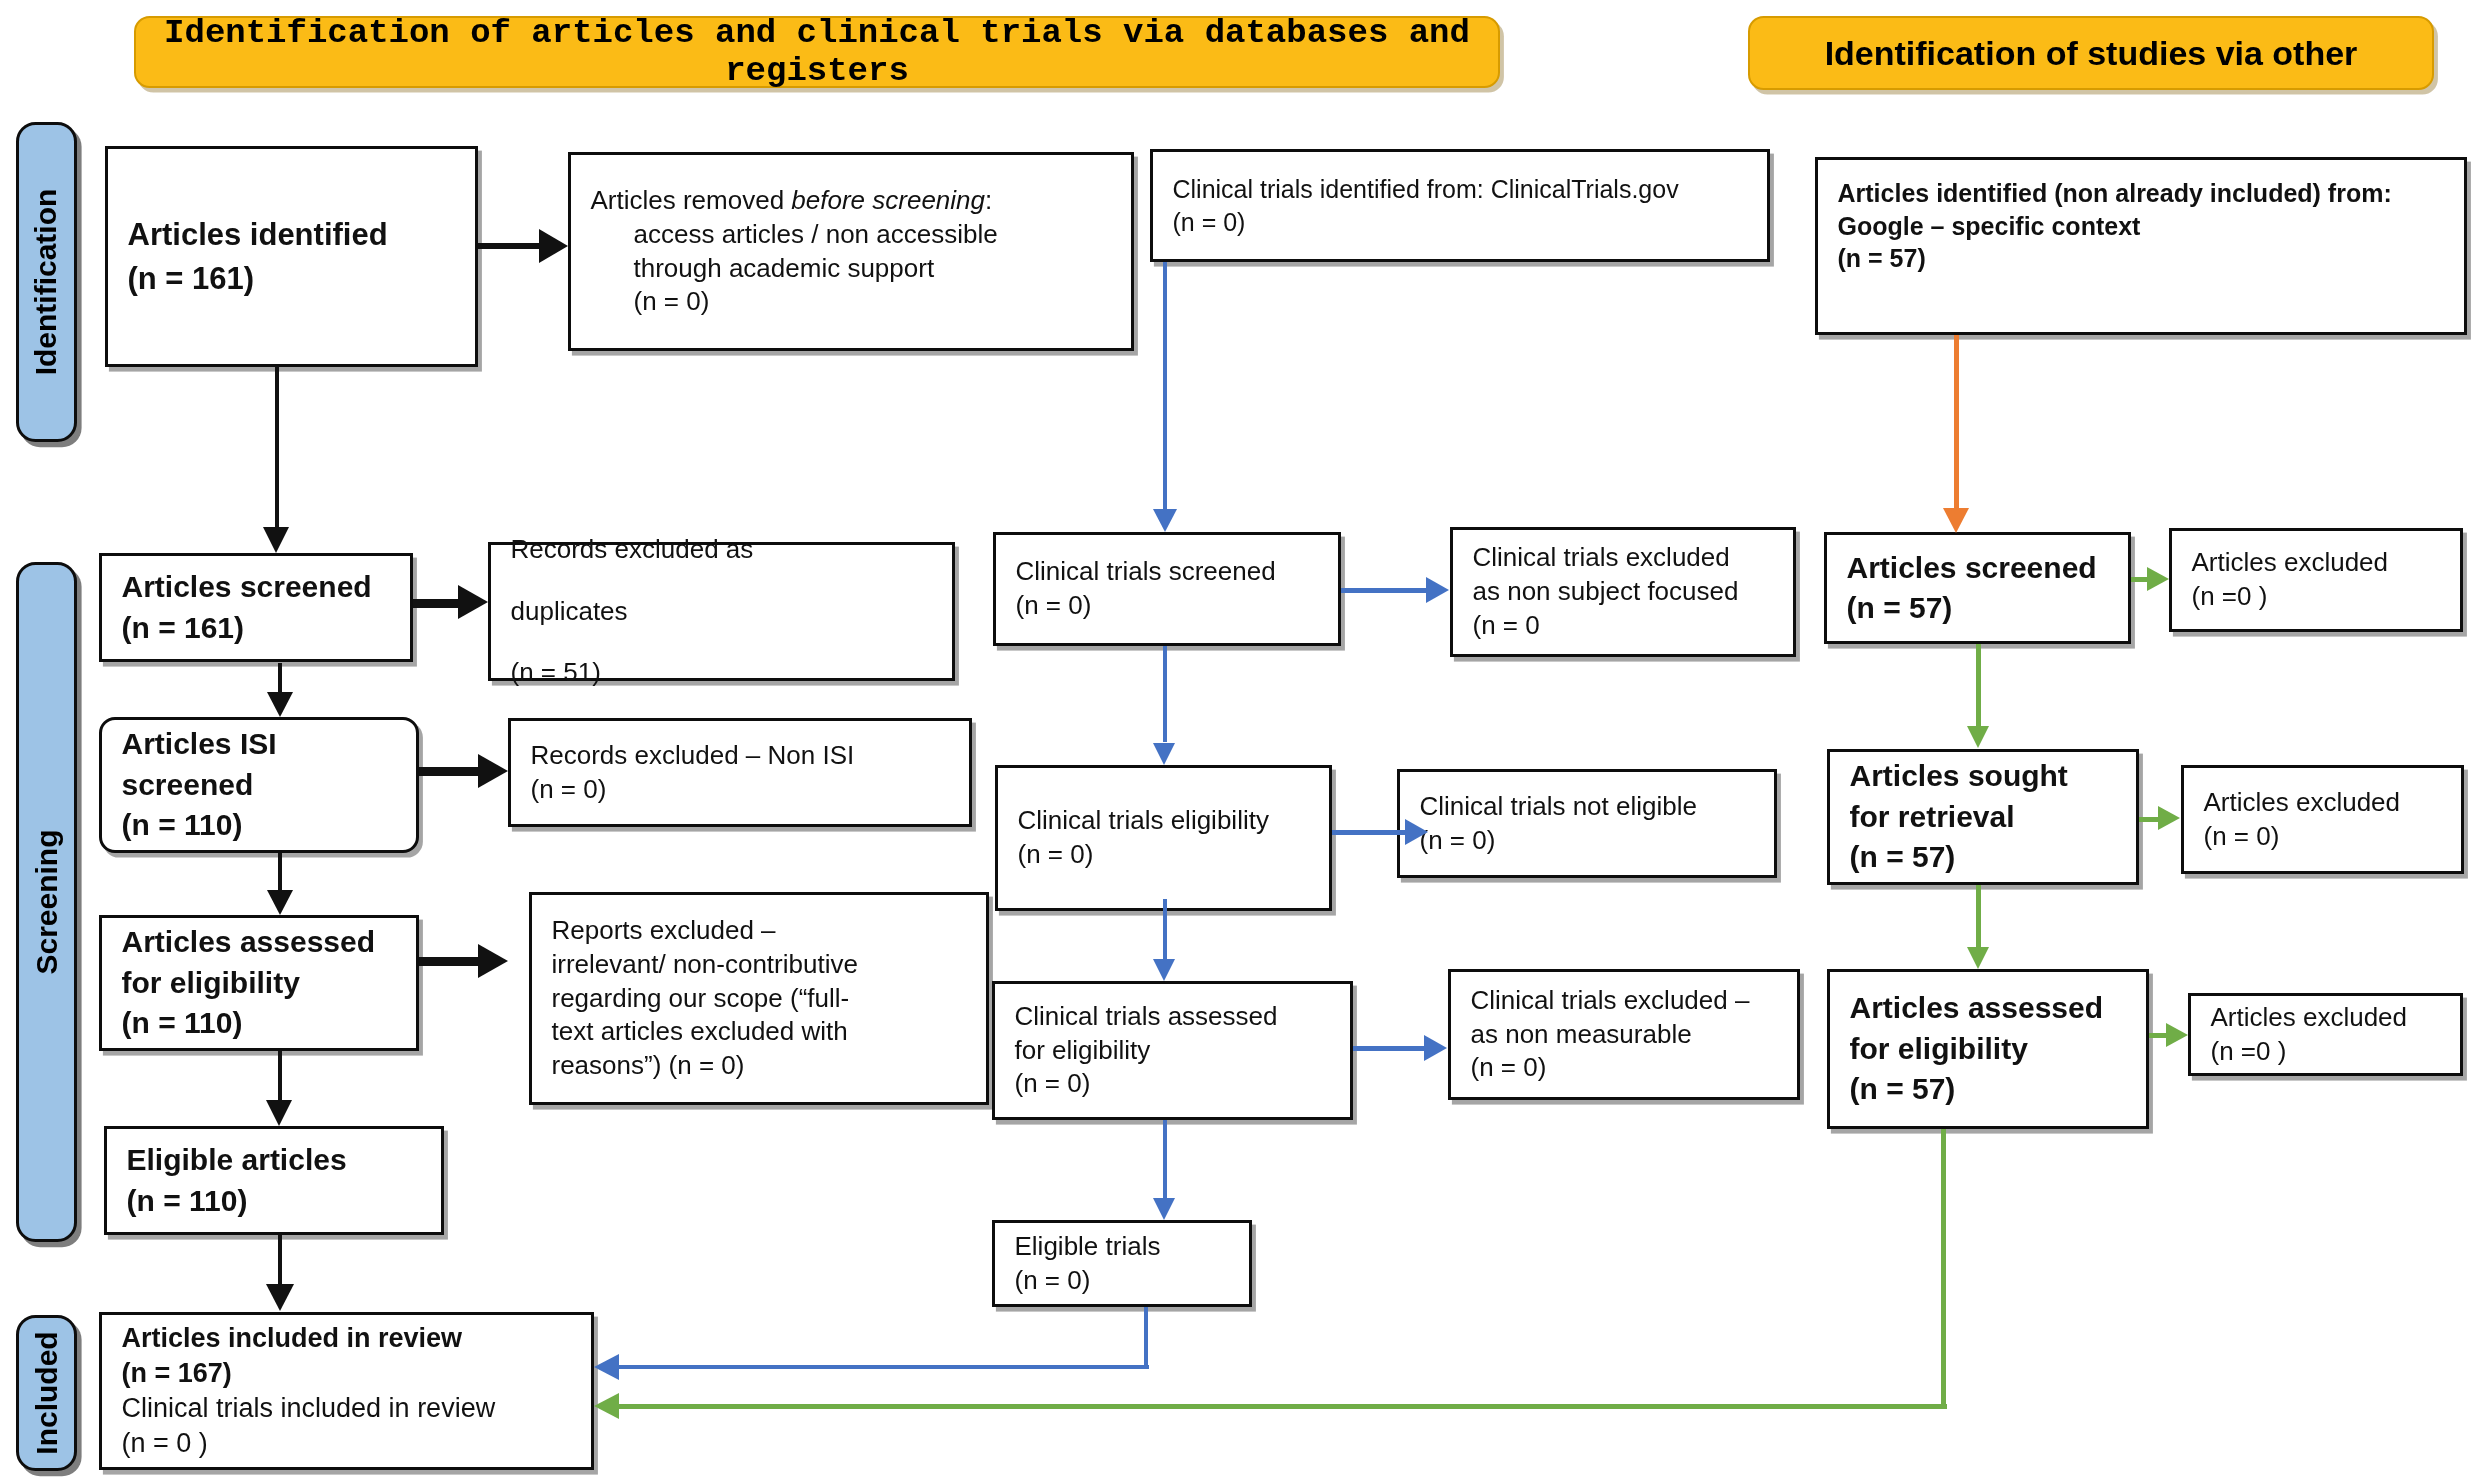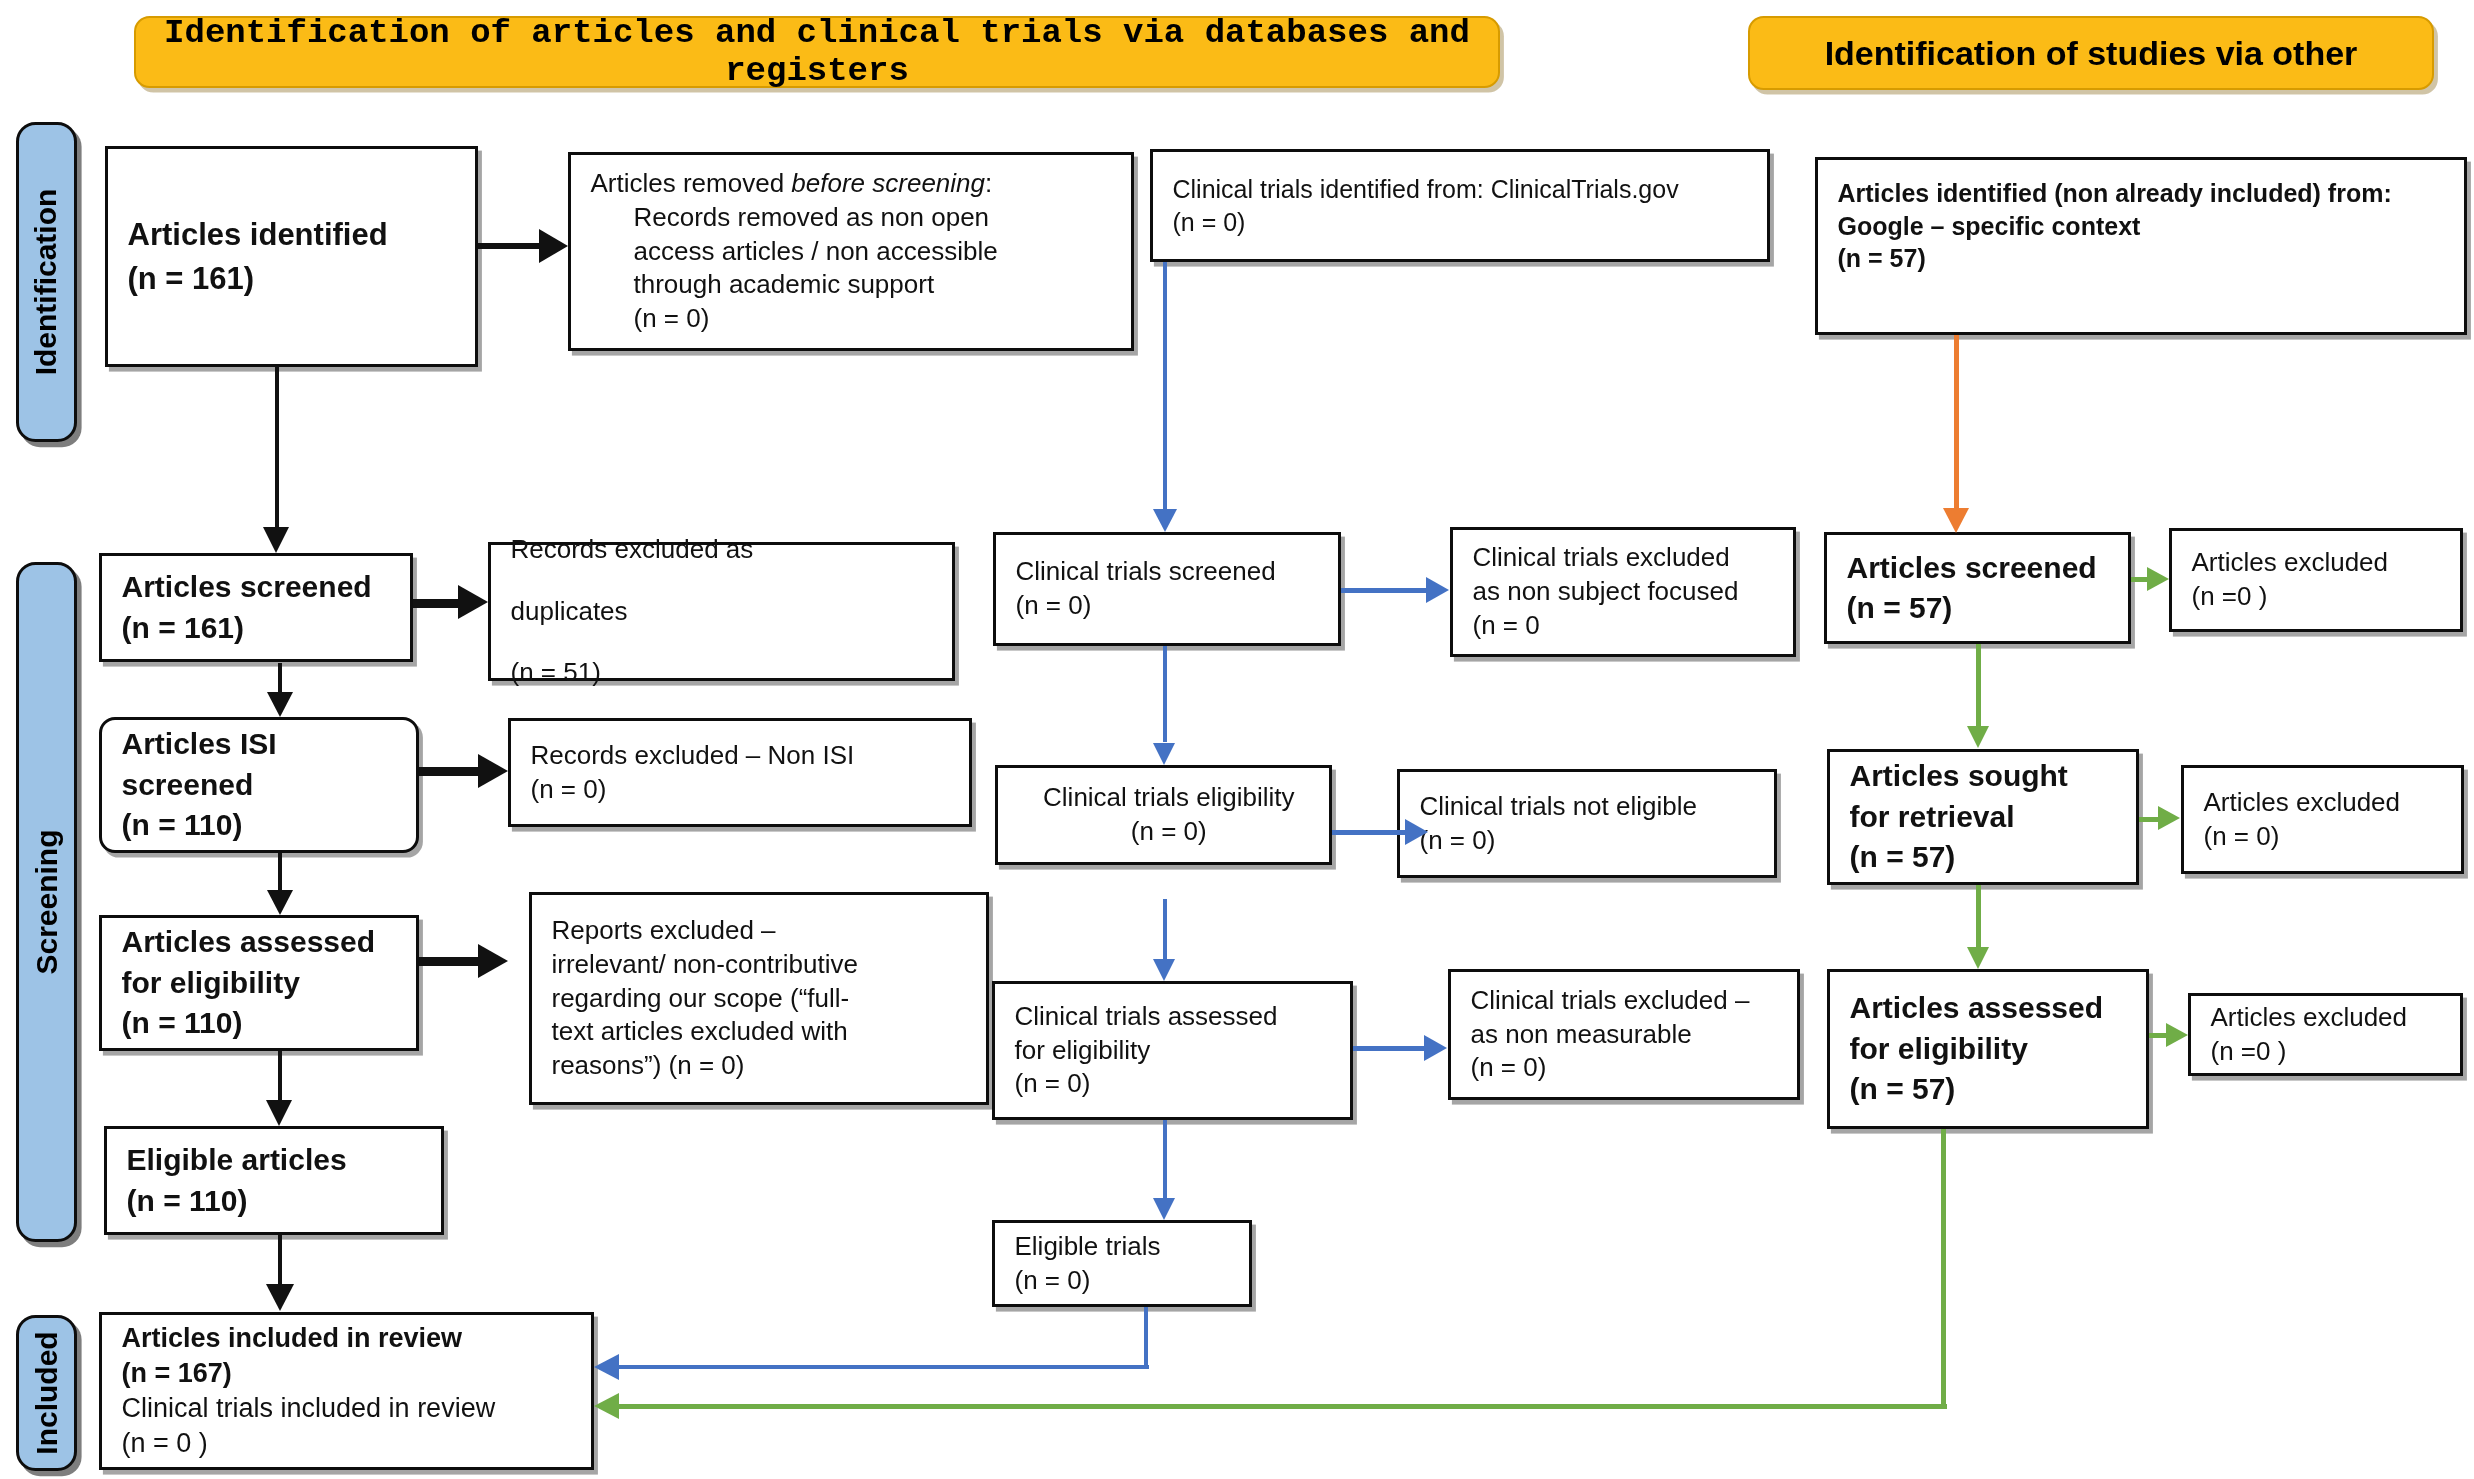--- a/index.html
+++ b/index.html
@@ -65,21 +65,20 @@
   <div class="box bold fs-lg" style="left:105px;top:146px;width:373px;height:221px;">
       <div>Articles identified</div>
       <div>(n = 161)</div>
     </div>
 
   <div class="box indented" style="left:568px;top:152px;width:566px;height:199px;">
     <div style="padding-left:0;">
       <span>Articles removed </span><i>before screening</i><span>:</span>
     </div>
     <div class="indented" style="padding-left:0;">
-        <div>Records removed as non open</div>
         <div>access articles / non accessible</div>
         <div>through academic support</div>
         <div>(n = 0)</div>
       </div>
   </div>
 
   <div class="box" style="left:1150px;top:149px;width:620px;height:113px;font-size:25px;">
       <div>Clinical trials identified from: ClinicalTrials.gov</div>
       <div>(n = 0)</div>
     </div>
@@ -146,21 +145,21 @@
       <div>Clinical trials screened</div>
       <div>(n = 0)</div>
     </div>
 
   <div class="box" style="left:1450px;top:527px;width:346px;height:130px;">
       <div>Clinical trials excluded</div>
       <div>as non subject focused</div>
       <div>(n = 0</div>
     </div>
 
-  <div class="box" style="left:995px;top:765px;width:337px;height:100px;align-items:center;">
+  <div class="box" style="left:995px;top:765px;width:337px;height:146px;">
       <div>Clinical trials eligibility</div>
       <div>(n = 0)</div>
     </div>
 
   <div class="box" style="left:1397px;top:769px;width:380px;height:109px;">
       <div>Clinical trials not eligible</div>
       <div>(n =  0)</div>
     </div>
 
   <div class="box" style="left:992px;top:981px;width:361px;height:139px;">

